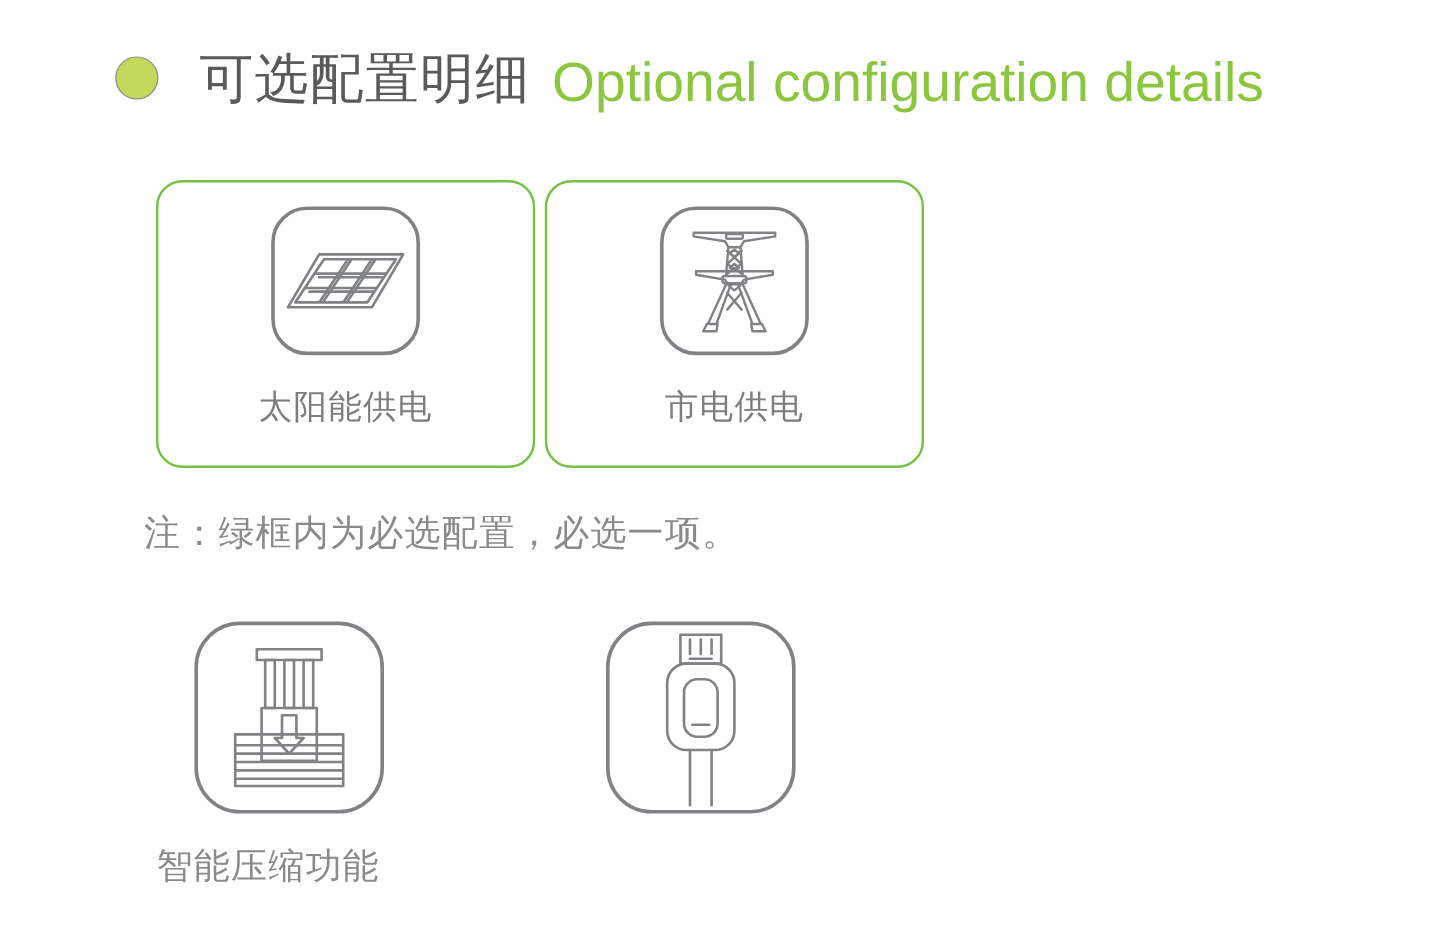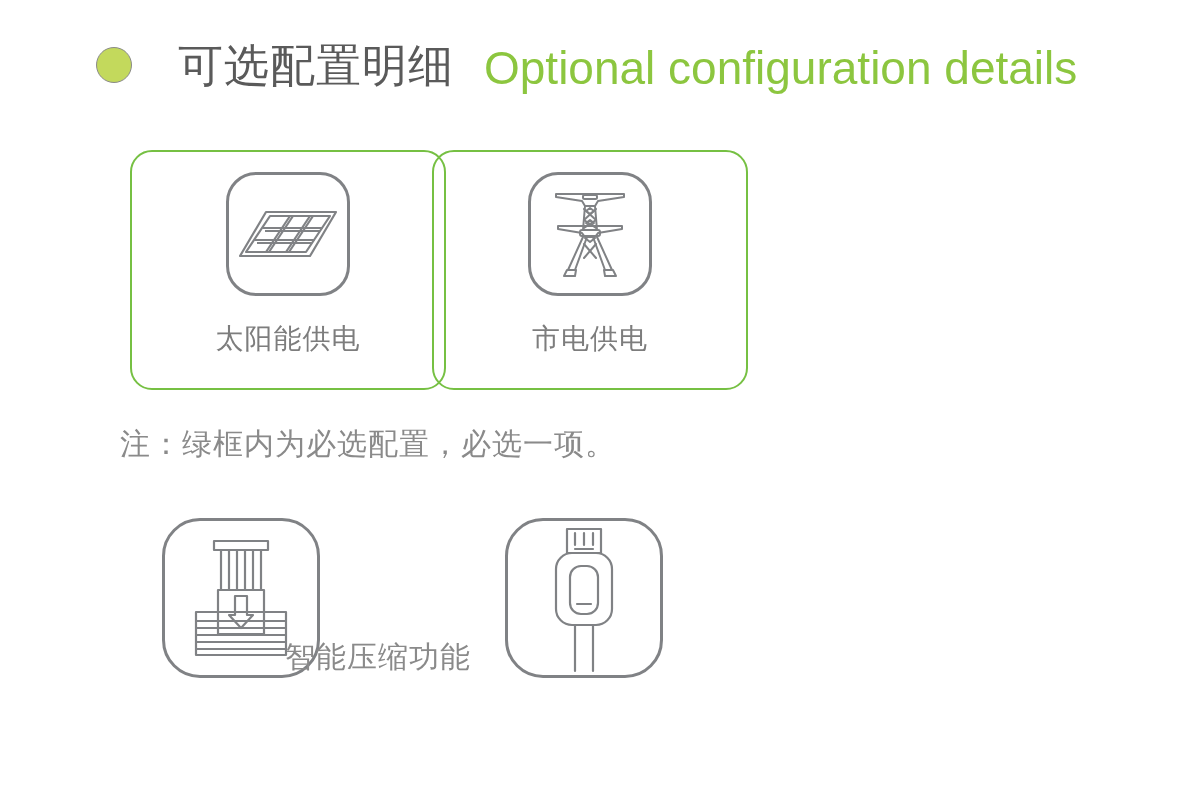--- a/index.html
+++ b/index.html
@@ -15,21 +15,21 @@
     overflow: hidden;
   }
 
   
   .header {
     position: absolute;
     left: 96px;
     top: 42px;
     display: flex;
     align-items: center;
-    gap: 12px;
+    gap: 0;
   }
   .bullet {
     width: 36px;
     height: 36px;
     border-radius: 50%;
     background: #c3d95c;
     border: 1.5px solid #8a8a8a;
     box-sizing: border-box;
     flex: 0 0 auto;
   }
@@ -62,21 +62,21 @@
     width: 316px;
     height: 240px;
     border: 2.5px solid #76c043;
     border-radius: 22px;
     box-sizing: border-box;
     display: flex;
     flex-direction: column;
     align-items: center;
   }
   .green-card.card-1 { left: 0; top: 0; }
-  .green-card.card-2 { left: 302px; top: 0; }
+  .green-card.card-2 { left: 324px; top: 0; }
 
   .icon-tile {
     width: 124px;
     height: 124px;
     border: 3px solid #808285;
     border-radius: 30px;
     box-sizing: border-box;
     margin-top: 20px;
     display: flex;
     align-items: center;
@@ -105,22 +105,22 @@
 
   
   .plain-group {
     position: absolute;
     left: 162px;
     top: 518px;
   }
   .plain-item {
     position: absolute;
     display: flex;
-    flex-direction: row;
-    align-items: flex-end;
+    flex-direction: column;
+    align-items: center;
   }
   .plain-item.item-1 { left: 0; top: 0; }
   .plain-item.item-2 { left: 343px; top: 0; }
 
   .plain-tile {
     width: 158px;
     height: 160px;
     border: 3px solid #808285;
     border-radius: 38px;
     box-sizing: border-box;

